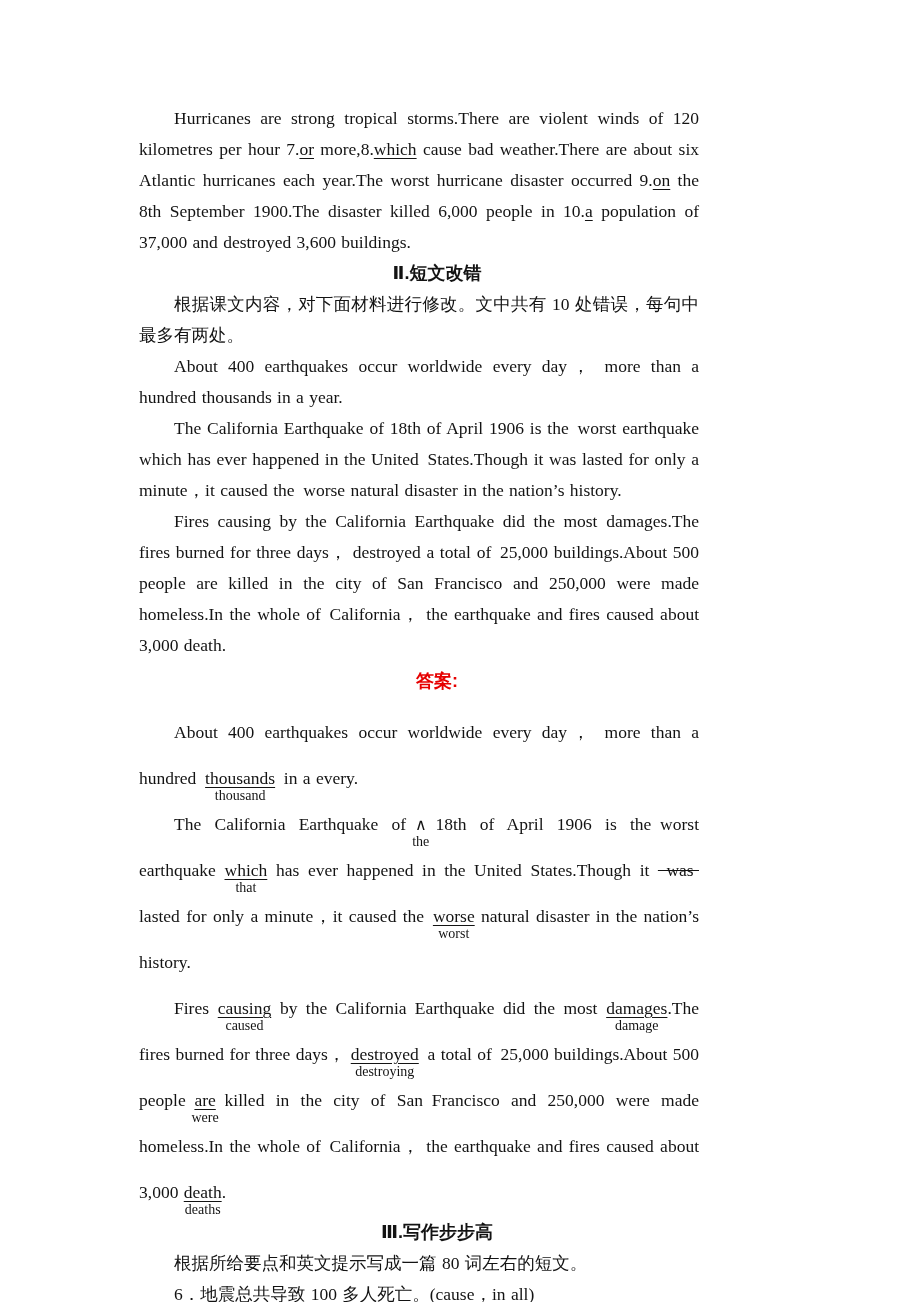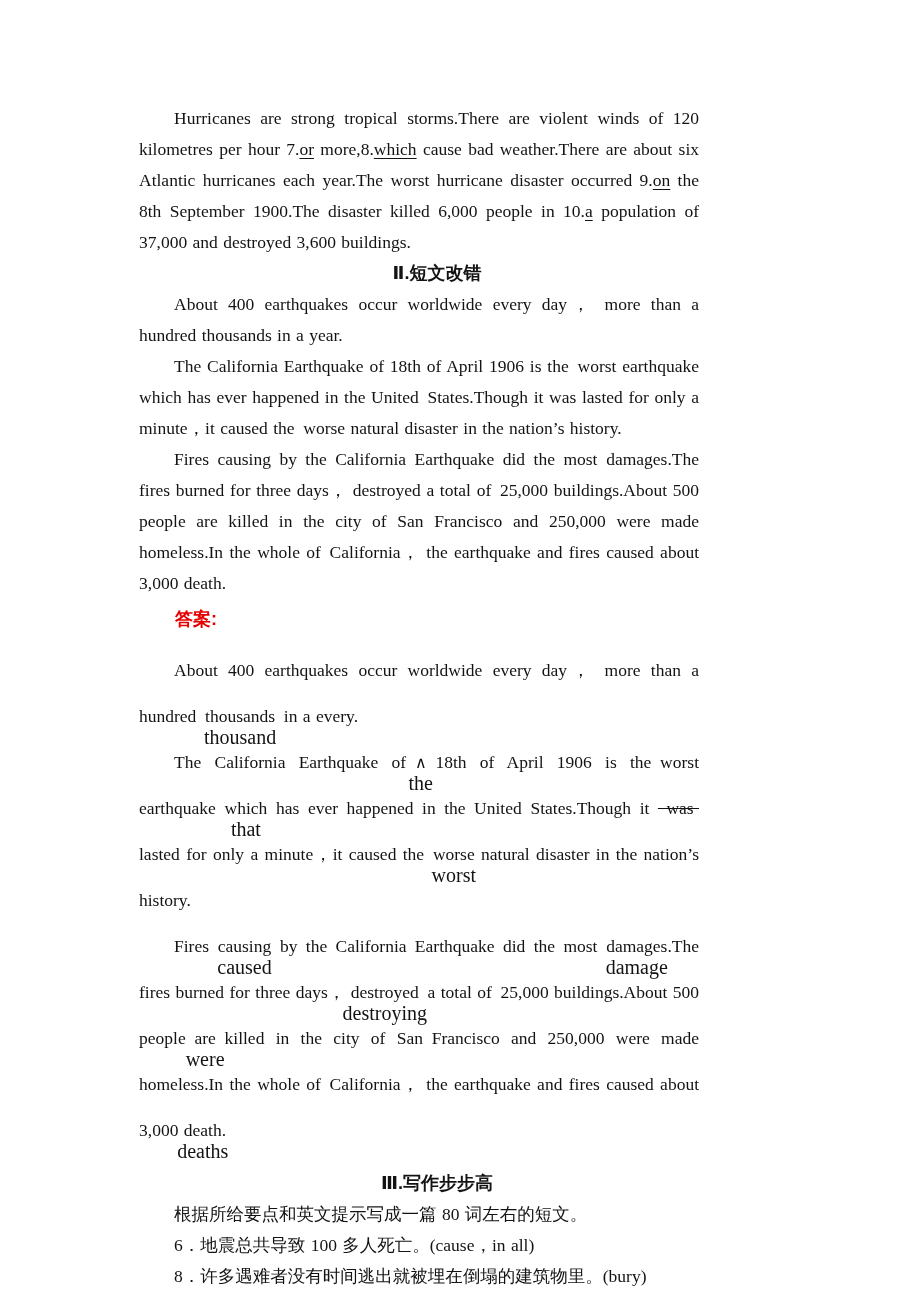--- a/index.html
+++ b/index.html
@@ -20,21 +20,21 @@
     text-align:justify;
     text-indent:2em;
     word-spacing:1px;
   }
   p.heading{
     font-family:"Liberation Sans","DejaVu Sans",sans-serif;
     font-weight:bold;
     font-size:18px;
     text-align:center;
   }
-  p.heading-2{margin-top:15px;}
+  p.heading-2{margin-top:2px;}
   p.answer-label{
     font-family:"Liberation Sans","DejaVu Sans",sans-serif;
     font-weight:bold;
     font-size:18px;
     text-align:left;
     margin-top:5px;
     margin-bottom:12px;
   }
   p.answer-para{
     line-height:46px;
@@ -47,48 +47,50 @@
     text-decoration:line-through;
   }
   .stack{
     position:relative;
     display:inline-block;
     text-indent:0;
     line-height:1.2;
     vertical-align:baseline;
   }
   .stack .wrong{
+    text-decoration:underline;
     text-underline-offset:3px;
   }
   .stack .fix{
     position:absolute;
     left:50%;
     top:100%;
     transform:translateX(-50%);
     margin-top:0px;
     line-height:1;
     white-space:nowrap;
-    font-size:20px;
+    font-size:14px;
   }
   .stack .caret-sym{
     font-size:16px;
     letter-spacing:0;
   }
 </style>
 </head>
 <body>
 
 <main class="doc">
   <section>
       <p class="para"><span>Hurricanes are strong tropical storms.There are violent winds of 120 kilometres per hour 7.</span><span class="u">or</span><span> more,8.</span><span class="u">which</span><span> cause bad weather.There are about six Atlantic hurricanes each year.The worst hurricane disaster occurred 9.</span><span class="u">on</span><span> the 8th September 1900.The disaster killed 6,000 people in 10.</span><span class="u">a</span><span> population of 37,000 and destroyed 3,600 buildings.</span></p>
       <p class="heading"><span>Ⅱ.短文改错</span></p>
+      <p class="para"><span>根据课文内容，对下面材料进行修改。文中共有 10 处错误，每句中最多有两处。</span></p>
       <p class="para"><span>About 400 earthquakes occur worldwide every day， more than a hundred thousands in a year.</span></p>
       <p class="para"><span>The California Earthquake of 18th of April 1906 is the worst earthquake which has ever happened in the United States.Though it was lasted for only a minute，it caused the worse natural disaster in the nation’s history.</span></p>
       <p class="para"><span>Fires causing by the California Earthquake did the most damages.The fires burned for three days， destroyed a total of 25,000 buildings.About 500 people are killed in the city of San Francisco and 250,000 were made homeless.In the whole of California， the earthquake and fires caused about 3,000 death.</span></p>
-      <p class="answer-label" style="color: rgb(230, 0, 0);"><span>答案:</span></p>
+      <p class="answer-label" style="color: rgb(230, 0, 0); text-align: center;"><span>答案:</span></p>
       <p class="answer-para"><span>About 400 earthquakes occur worldwide every day， more than a hundred </span><span class="stack"><span class="wrong">thousands</span><span class="fix">thousand</span></span><span> in a every.</span></p>
       <p class="answer-para"><span>The California Earthquake of </span><span class="stack caret"><span class="caret-sym">∧</span><span class="fix">the</span></span><span> 18th of April 1906 is the worst earthquake </span><span class="stack"><span class="wrong">which</span><span class="fix">that</span></span><span> has ever happened in the United States.Though it </span><span class="strike">&nbsp;was&nbsp;</span><span> lasted for only a minute，it caused the </span><span class="stack"><span class="wrong">worse</span><span class="fix">worst</span></span><span> natural disaster in the nation’s history.</span></p>
       <p class="answer-para"><span>Fires </span><span class="stack"><span class="wrong">causing</span><span class="fix">caused</span></span><span> by the California Earthquake did the most </span><span class="stack"><span class="wrong">damages</span><span class="fix">damage</span></span><span>.The fires burned for three days， </span><span class="stack"><span class="wrong">destroyed</span><span class="fix">destroying</span></span><span> a total of 25,000 buildings.About 500 people </span><span class="stack"><span class="wrong">are</span><span class="fix">were</span></span><span> killed in the city of San Francisco and 250,000 were made homeless.In the whole of California， the earthquake and fires caused about 3,000 </span><span class="stack"><span class="wrong">death</span><span class="fix">deaths</span></span><span>.</span></p>
       <p class="heading heading-2"><span>Ⅲ.写作步步高</span></p>
       <p class="para"><span>根据所给要点和英文提示写成一篇 80 词左右的短文。</span></p>
       <p class="para"><span>6．地震总共导致 100 多人死亡。(cause，in all)</span></p>
       <p class="para"><span>8．许多遇难者没有时间逃出就被埋在倒塌的建筑物里。(bury)</span></p>
     </section>
 </main>
 

